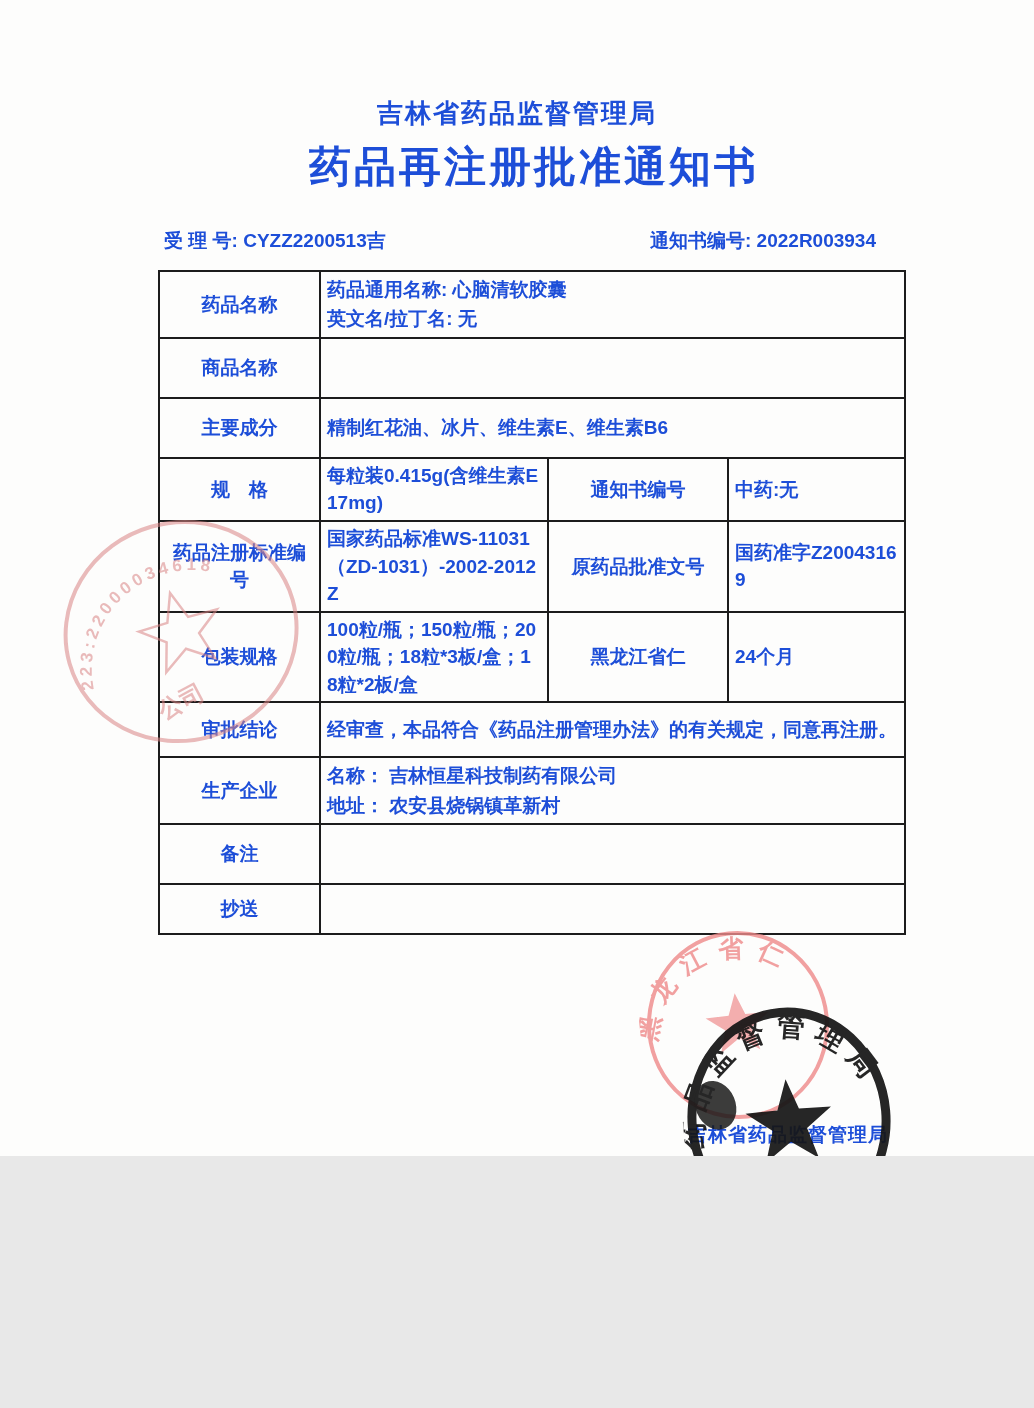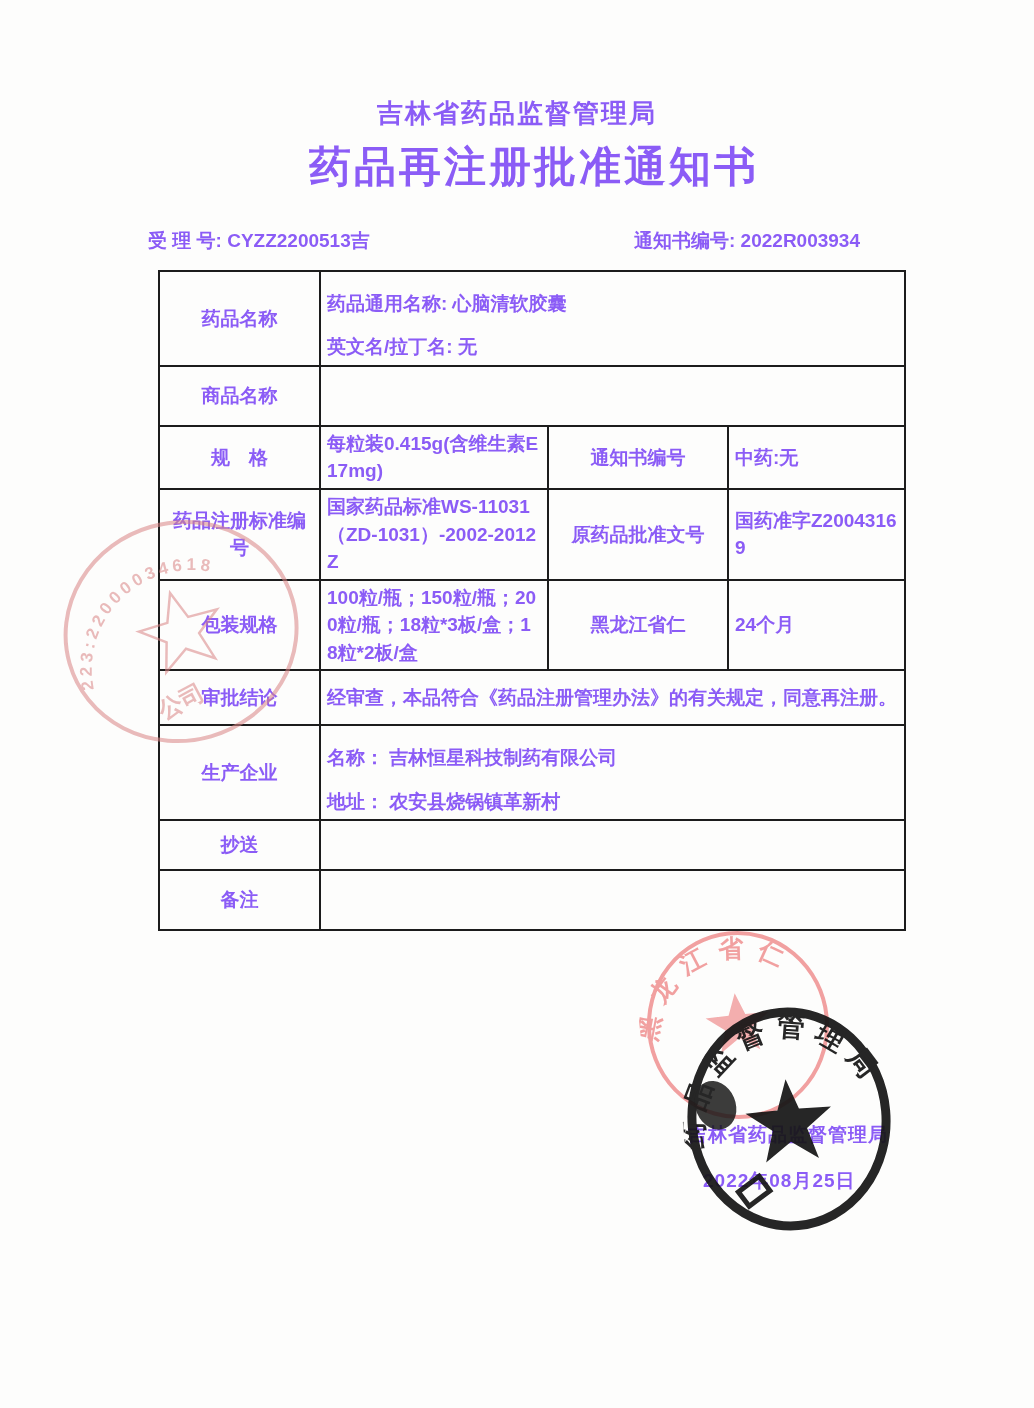--- a/index.html
+++ b/index.html
@@ -1,38 +1,38 @@
 <!DOCTYPE html>
 <html><head>
 <meta charset="utf-8">
 <style>
   * { margin: 0; padding: 0; box-sizing: border-box; }
   html,body { background:#e8e8e8; }
   .page {
     position: relative;
-    width: 1034px; height: 1408px;
+    width: 1034px; height: 1156px;
     margin: 0 auto;
     background: #fdfdfc;
     font-family: "Liberation Sans", "DejaVu Sans", sans-serif;
-    color: #8b5cf6;
+    color: #1d4ed8;
     overflow: hidden;
   }
   .org-header {
     position: absolute; top: 96px; left: 0; width: 100%;
     text-align: center; font-size: 26px; font-weight: bold;
     letter-spacing: 2px;
   }
   .doc-title {
     position: absolute; top: 139px; left: 0; width: 100%;
     text-align: center; font-size: 42px; font-weight: bold;
     letter-spacing: 3px;
     margin-left: 17px;
   }
   .ref-line {
-    position: absolute; top: 228px; left: 148px; width: 712px;
+    position: absolute; top: 228px; left: 164px; width: 712px;
     display: flex; justify-content: space-between;
     font-size: 19px; font-weight: bold;
   }
   .ref-item span { font-weight: bold; }
   table.main {
     position: absolute; left: 158px; top: 270px;
     width: 746px;
     border-collapse: collapse;
     table-layout: fixed;
     z-index: 1;
@@ -41,21 +41,21 @@
   table.main td {
     border: 2px solid #1c1c1c;
     font-size: 19px; font-weight: bold;
     padding: 3px 6px;
     vertical-align: middle;
     word-break: break-all;
     line-height: 1.45;
   }
   td.lbl { text-align: center; padding: 3px 2px; }
   td.val { text-align: left; }
-  .two-line div { line-height: 1.55; margin-top: 14px; }
+  .two-line div { line-height: 1.55; }
   
   .stamp { position: absolute; pointer-events: none; }
   .stamp-left   { left: 52px;  top: 505px;  z-index: 2; opacity: .55; transform: rotate(-16deg); }
   .stamp-red    { left: 640px; top: 925px;  z-index: 2; opacity: .8;  transform: rotate(-6deg); }
   .footer-issuer {
     position: absolute; left: 688px; top: 1122px; z-index: 3;
     font-size: 19px; font-weight: bold; letter-spacing: 1px;
   }
   .footer-date {
     position: absolute; left: 703px; top: 1168px; z-index: 3;
@@ -88,20 +88,24 @@
       <td class="lbl">药品名称</td>
       <td class="val two-line" colspan="3">
         <div>药品通用名称:  心脑清软胶囊</div>
         <div>英文名/拉丁名: 无</div>
       </td>
     </tr>
     <tr style="height:60px">
       <td class="lbl">商品名称</td>
       <td class="val" colspan="3"></td>
     </tr>
+    <tr style="height:60px">
+      <td class="lbl">主要成分</td>
+      <td class="val" colspan="3">精制红花油、冰片、维生素E、维生素B6</td>
+    </tr>
     <tr style="height:58px">
       <td class="lbl">规　格</td>
       <td class="val">每粒装0.415g(含维生素E17mg)</td>
       <td class="lbl">通知书编号</td>
       <td class="val">中药:无</td>
     </tr>
     <tr style="height:54px">
       <td class="lbl">药品注册标准编号</td>
       <td class="val">国家药品标准WS-11031（ZD-1031）-2002-2012Z</td>
       <td class="lbl">原药品批准文号</td>
@@ -117,26 +121,26 @@
       <td class="lbl">审批结论</td>
       <td class="val" colspan="3">经审查，本品符合《药品注册管理办法》的有关规定，同意再注册。</td>
     </tr>
     <tr style="height:62px">
       <td class="lbl">生产企业</td>
       <td class="val two-line" colspan="3">
         <div>名称： 吉林恒星科技制药有限公司</div>
         <div>地址： 农安县烧锅镇革新村</div>
       </td>
     </tr>
+    <tr style="height:60px">
+      <td class="lbl">备注</td>
+      <td class="val" colspan="3"></td>
+    </tr>
     <tr style="height:50px">
       <td class="lbl">抄送</td>
-      <td class="val" colspan="3"></td>
-    </tr>
-    <tr style="height:60px">
-      <td class="lbl">备注</td>
       <td class="val" colspan="3"></td>
     </tr>
   </tbody>
     </table>
 
   <div class="footer-issuer">吉林省药品监督管理局</div>
   <div class="footer-date">2022年08月25日</div>
 
   <svg class="stamp stamp-left" width="262" height="252" viewBox="0 0 262 252">
     <defs>

